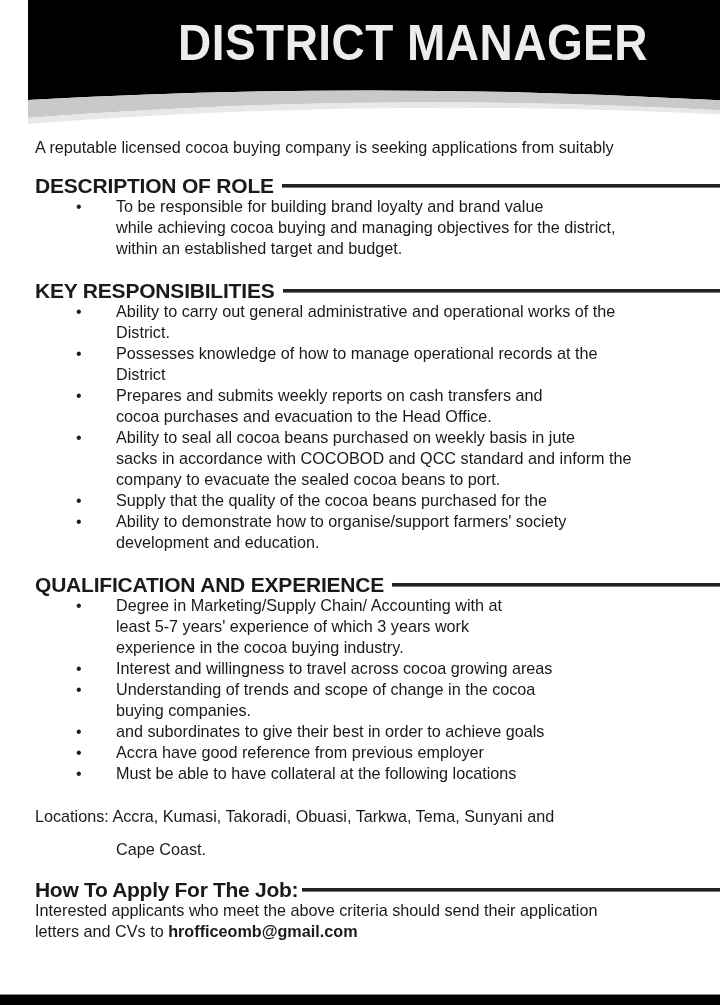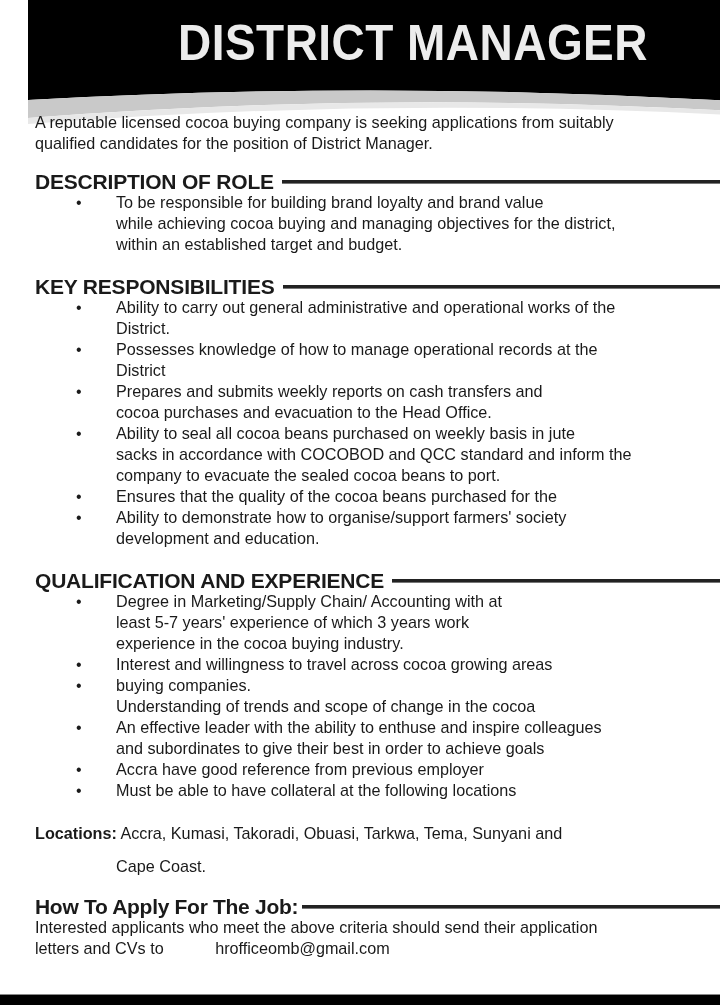--- a/index.html
+++ b/index.html
@@ -9,57 +9,56 @@
   }
   .header {
     position: absolute; left: 0; top: 0; width: 720px; height: 130px; overflow: hidden; margin-left: 28px;
   }
   .header svg { position: absolute; left: 0; top: 0; }
   .title {
     position: absolute; left: 0; top: 14px; width: 770px; text-align: center;
     font-family: "Liberation Sans", sans-serif; font-weight: bold; font-size: 50px;
     color: #ececec; letter-spacing: 0.5px; transform: scaleX(0.92); transform-origin: 385px 0;
   }
-  .content { position: absolute; left: 35px; top: 112px; width: 685px; }
+  .content { position: absolute; left: 35px; top: 137px; width: 685px; }
   p { margin: 0; font-size: 16.2px; line-height: 21px; }
   .intro { margin-bottom: 18px; }
   .section-head {
     display: flex; align-items: center; font-weight: bold; font-size: 21px;
     line-height: 20px; letter-spacing: -0.2px; margin-top: 0;
   }
   .section-head .rule {
     flex: 1; height: 3px; background: #222; margin-left: 8px; margin-right: -35px;
     border-bottom: 1px solid #777;
   }
   ul { list-style: none; margin: 0; padding: 0; }
   li { position: relative; padding-left: 81px; font-size: 16.2px; line-height: 21px; }
   li .bullet { position: absolute; left: 41px; top: 0; font-size: 16px; }
   .gap { height: 22px; }
   .locations { font-size: 16.2px; line-height: 21px; }
-  .locations b { font-weight: bold; text-align: right; }
+  .locations b { font-weight: normal; text-align: right; }
   .loc-line2 { padding-left: 81px; margin-top: 12px; }
   .bottom-bar { position: absolute; left: 0; top: 994px; width: 720px; height: 11px; background: #000; border-top: 1px solid #888;}
-  .email { font-weight: normal; margin-left: 47px; }
+  .email { font-weight: bold; }
 </style>
 </head>
 <body>
 
 <div class="header">
   <svg width="720" height="130">
     <path d="M0,0 L720,0 L720,102 Q360,80 0,100 Z" fill="#000"></path>
     <path d="M0,100 Q360,80 720,102 L720,112 Q360,90 0,118 Z" fill="#c9c9c9"></path>
     <path d="M0,118 Q360,90 720,112 L720,116 Q360,96 0,124 Z" fill="#e8e8e8"></path>
   </svg>
   <div class="title">DISTRICT MANAGER</div>
 </div>
 
 <div class="content">
   <div class="intro">
     <p>A reputable licensed cocoa buying company is seeking applications from suitably</p>
-    <p>qualified candidates for the position of District Manager.</p>
   </div>
 
   <div class="section-head">
     <span>DESCRIPTION OF ROLE</span>
     <span class="rule"></span>
   </div>
   <ul>
     <li>
       <span class="bullet">•</span>
       <div>To be responsible for building brand loyalty and brand value</div>
@@ -90,21 +89,21 @@
       <div>cocoa purchases and evacuation to the Head Office.</div>
     </li>
     <li>
       <span class="bullet">•</span>
       <div>Ability to seal all cocoa beans purchased on weekly basis in jute</div>
       <div>sacks in accordance with COCOBOD and QCC standard and inform the</div>
       <div>company to evacuate the sealed cocoa beans to port.</div>
     </li>
     <li>
       <span class="bullet">•</span>
-      <div>Ensures that the quality of the cocoa beans purchased for the</div>
+      <div>Supply that the quality of the cocoa beans purchased for the</div>
     </li>
     <li>
       <span class="bullet">•</span>
       <div>Ability to demonstrate how to organise/support farmers' society</div>
       <div>development and education.</div>
     </li>
   </ul>
   <div class="gap"></div>
 
   <div class="section-head">
@@ -117,26 +116,25 @@
       <div>Degree in Marketing/Supply Chain/ Accounting with at</div>
       <div>least 5-7 years' experience of which 3 years work</div>
       <div>experience in the cocoa buying industry.</div>
     </li>
     <li>
       <span class="bullet">•</span>
       <div>Interest and willingness to travel across cocoa growing areas</div>
     </li>
     <li>
       <span class="bullet">•</span>
+      <div>Understanding of trends and scope of change in the cocoa</div>
       <div>buying companies.</div>
-      <div>Understanding of trends and scope of change in the cocoa</div>
     </li>
     <li>
       <span class="bullet">•</span>
-      <div>An effective leader with the ability to enthuse and inspire colleagues</div>
       <div>and subordinates to give their best in order to achieve goals</div>
     </li>
     <li>
       <span class="bullet">•</span>
       <div>Accra have good reference from previous employer</div>
     </li>
     <li>
       <span class="bullet">•</span>
       <div>Must be able to have collateral at the following locations</div>
     </li>

